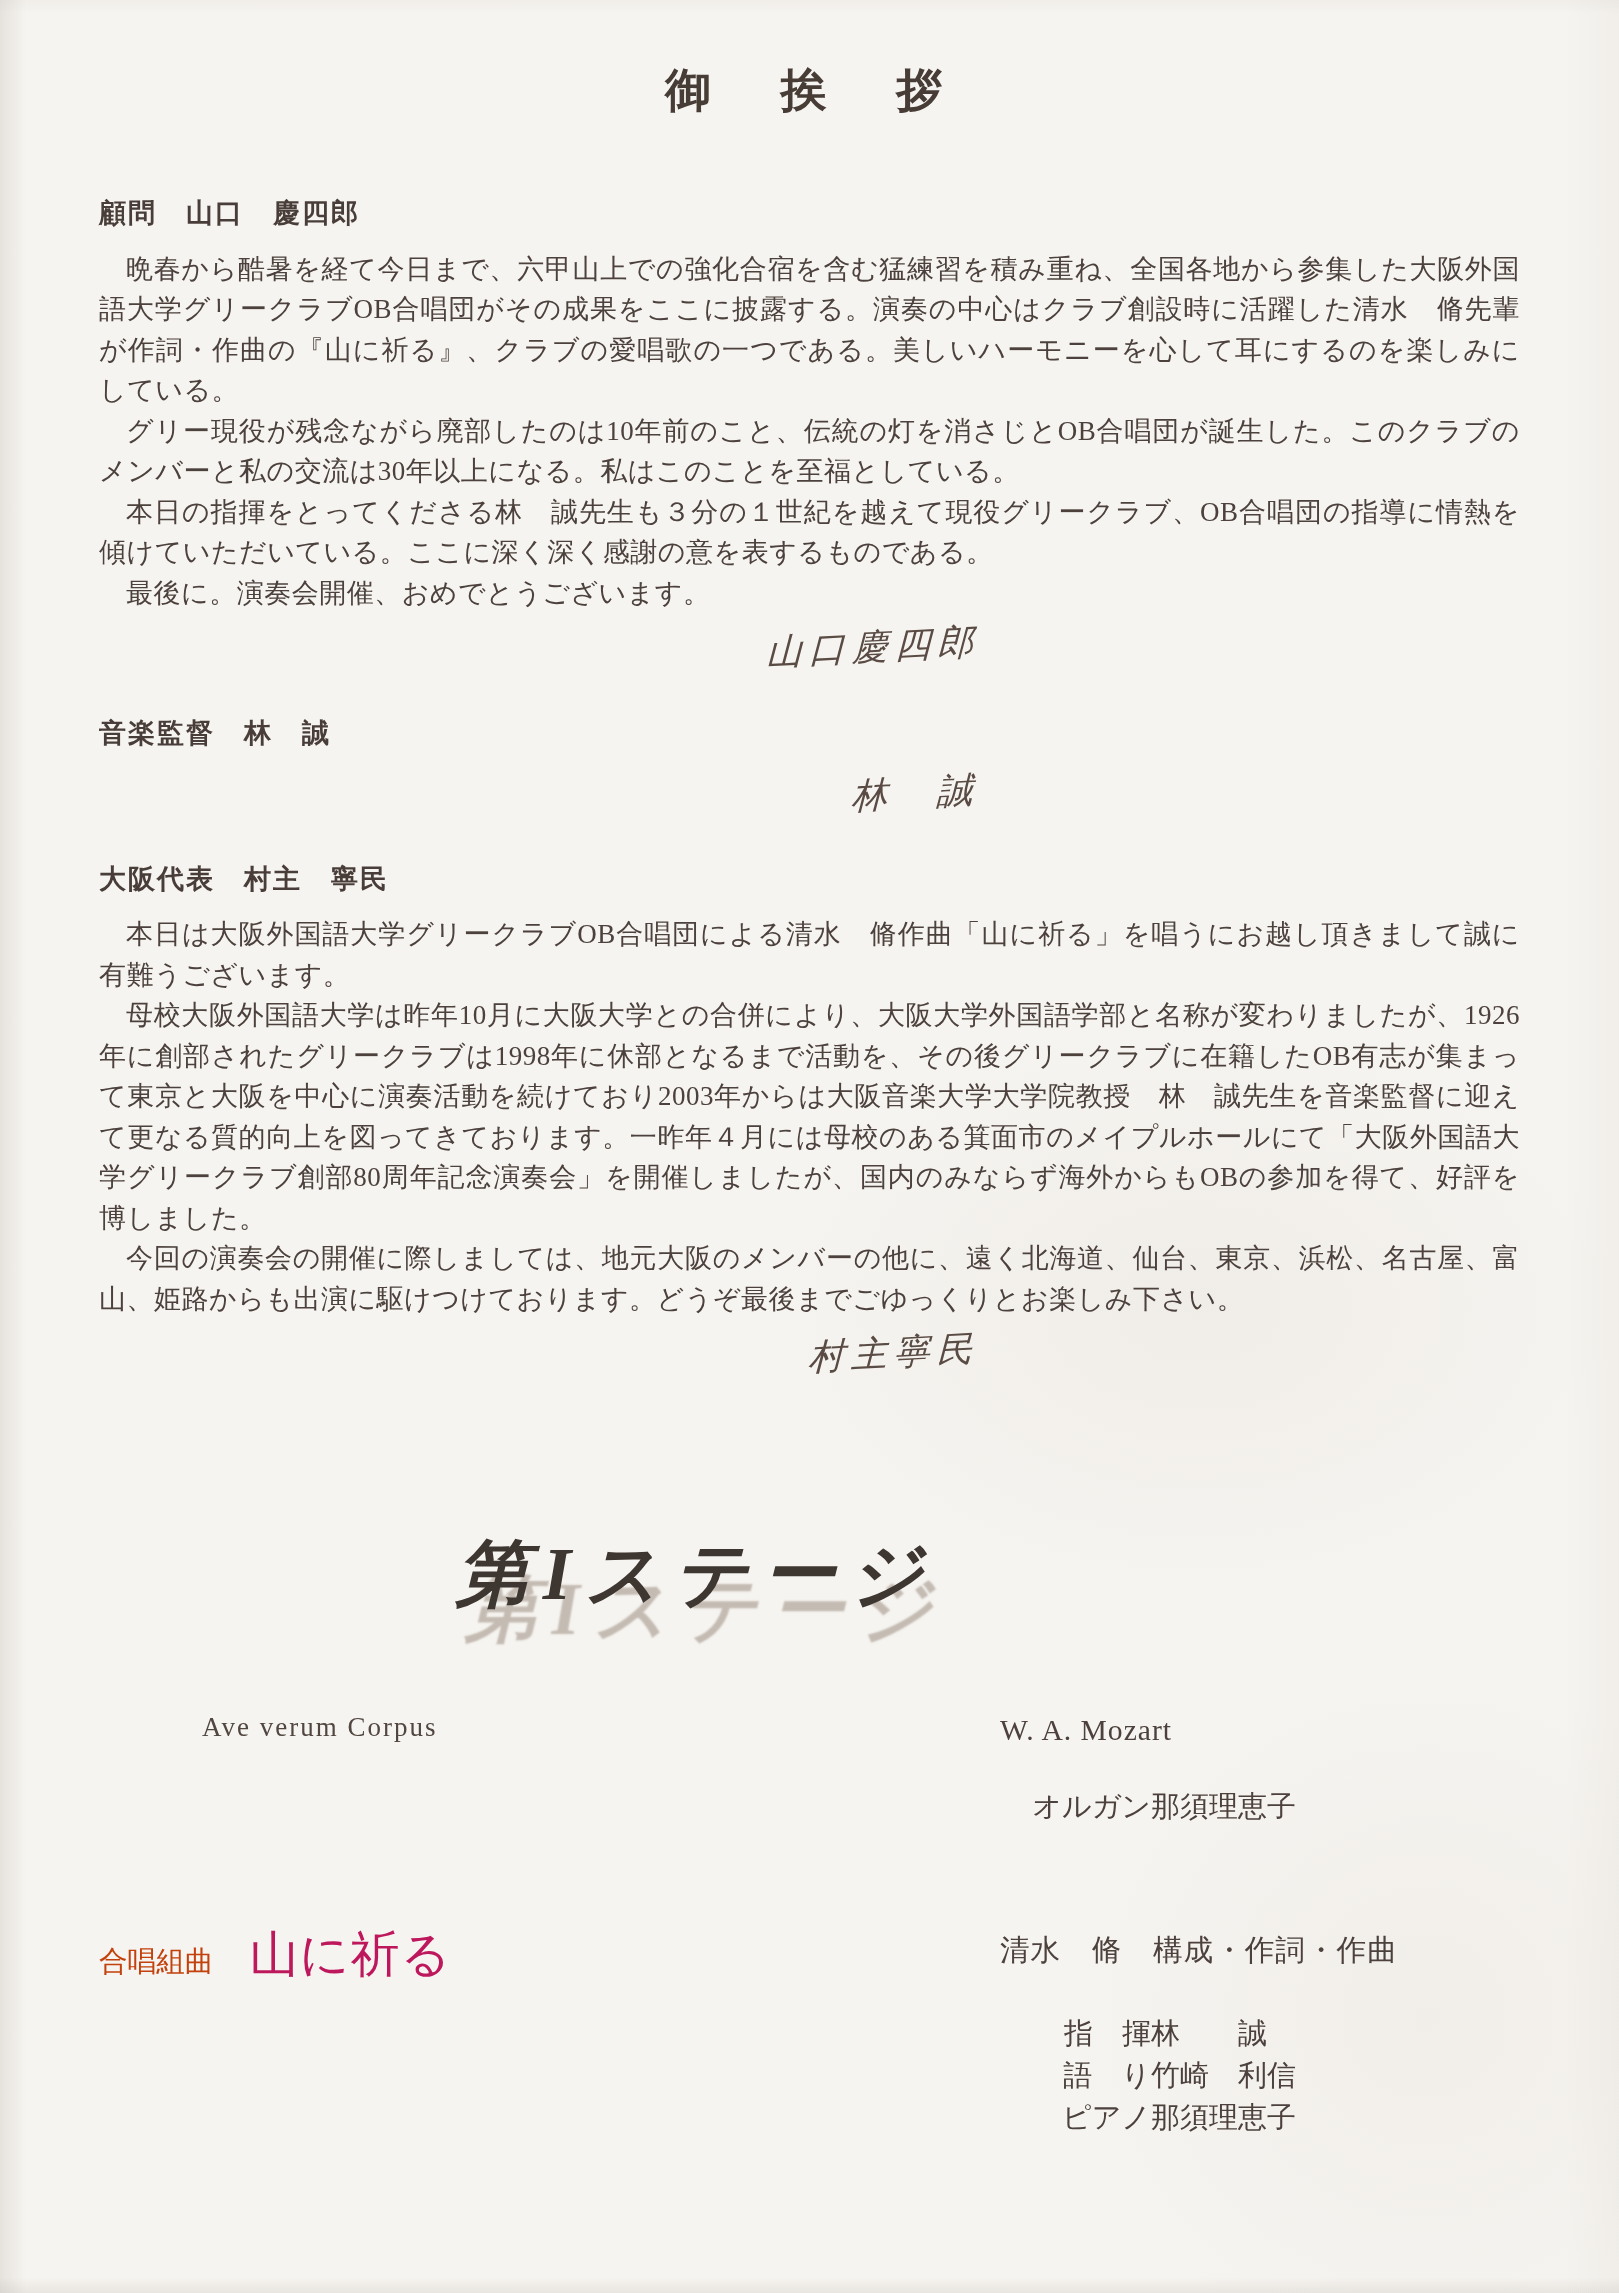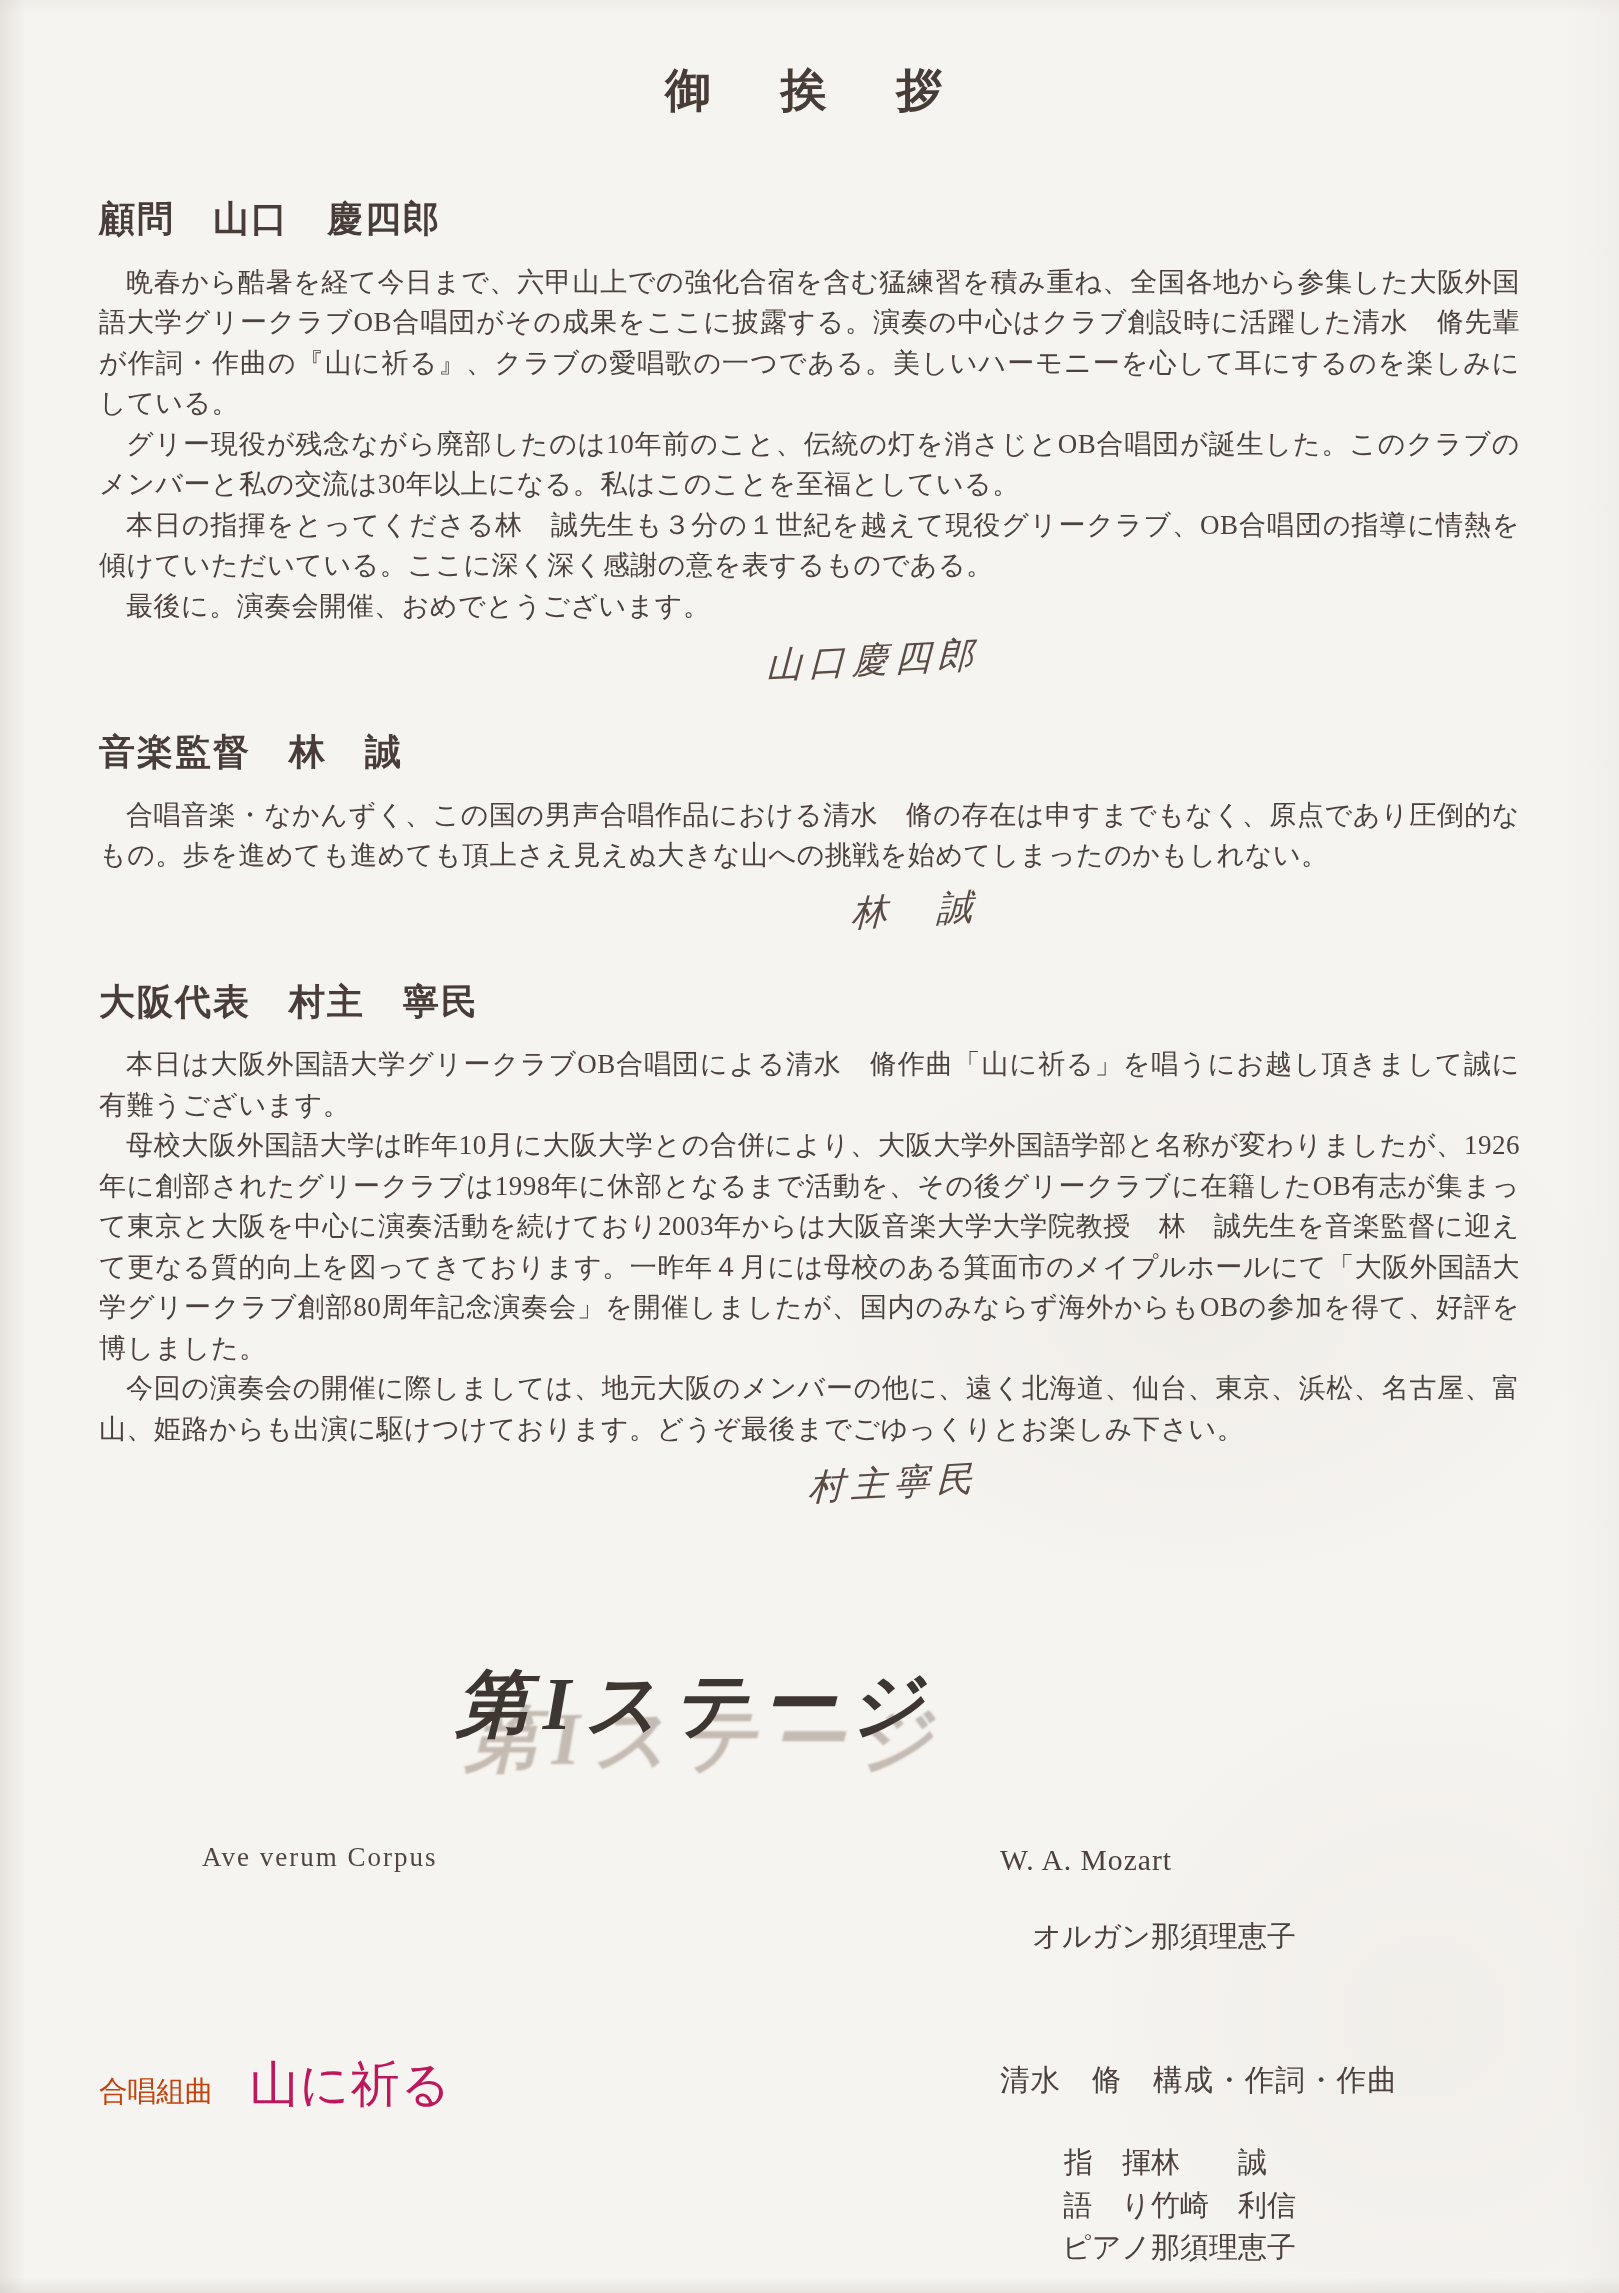--- a/index.html
+++ b/index.html
@@ -31,21 +31,21 @@
     text-align:center;
     font-size:46px;
     font-weight:600;
     letter-spacing:11.8px;
     color:#473c36;
     margin:0 0 73px 0;
   }
   .section { margin-top:43px; }
   .section:first-of-type { margin-top:0; }
   .section-heading {
-    font-size:36px;
+    font-size:27px;
     font-weight:700;
     color:#483d38;
     margin:0 0 17.7px 0;
     letter-spacing:2px;
   }
   .section p {
     font-size:27px;
     line-height:1.5;
     margin:0;
     text-align:justify;
@@ -113,21 +113,20 @@
     <h2 class="section-heading">顧問　山口　慶四郎</h2>
     <p>晩春から酷暑を経て今日まで、六甲山上での強化合宿を含む猛練習を積み重ね、全国各地から参集した大阪外国語大学グリークラブOB合唱団がその成果をここに披露する。演奏の中心はクラブ創設時に活躍した清水　脩先輩が作詞・作曲の『山に祈る』、クラブの愛唱歌の一つである。美しいハーモニーを心して耳にするのを楽しみにしている。</p>
     <p>グリー現役が残念ながら廃部したのは10年前のこと、伝統の灯を消さじとOB合唱団が誕生した。このクラブのメンバーと私の交流は30年以上になる。私はこのことを至福としている。</p>
     <p>本日の指揮をとってくださる林　誠先生も３分の１世紀を越えて現役グリークラブ、OB合唱団の指導に情熱を傾けていただいている。ここに深く深く感謝の意を表するものである。</p>
     <p>最後に。演奏会開催、おめでとうございます。</p>
     <span class="sig">山口慶四郎</span>
   </div>
 
   <div class="section">
     <h2 class="section-heading">音楽監督　林　誠</h2>
-    <p>合唱音楽・なかんずく、この国の男声合唱作品における清水　脩の存在は申すまでもなく、原点であり圧倒的なもの。歩を進めても進めても頂上さえ見えぬ大きな山への挑戦を始めてしまったのかもしれない。</p>
     <span class="sig">林　誠</span>
   </div>
 
   <div class="section">
     <h2 class="section-heading">大阪代表　村主　寧民</h2>
     <p>本日は大阪外国語大学グリークラブOB合唱団による清水　脩作曲「山に祈る」を唱うにお越し頂きまして誠に有難うございます。</p>
     <p>母校大阪外国語大学は昨年10月に大阪大学との合併により、大阪大学外国語学部と名称が変わりましたが、1926年に創部されたグリークラブは1998年に休部となるまで活動を、その後グリークラブに在籍したOB有志が集まって東京と大阪を中心に演奏活動を続けており2003年からは大阪音楽大学大学院教授　林　誠先生を音楽監督に迎えて更なる質的向上を図ってきております。一昨年４月には母校のある箕面市のメイプルホールにて「大阪外国語大学グリークラブ創部80周年記念演奏会」を開催しましたが、国内のみならず海外からもOBの参加を得て、好評を博しました。</p>
     <p>今回の演奏会の開催に際しましては、地元大阪のメンバーの他に、遠く北海道、仙台、東京、浜松、名古屋、富山、姫路からも出演に駆けつけております。どうぞ最後までごゆっくりとお楽しみ下さい。</p>
     <span class="sig">村主寧民</span>
   </div>

